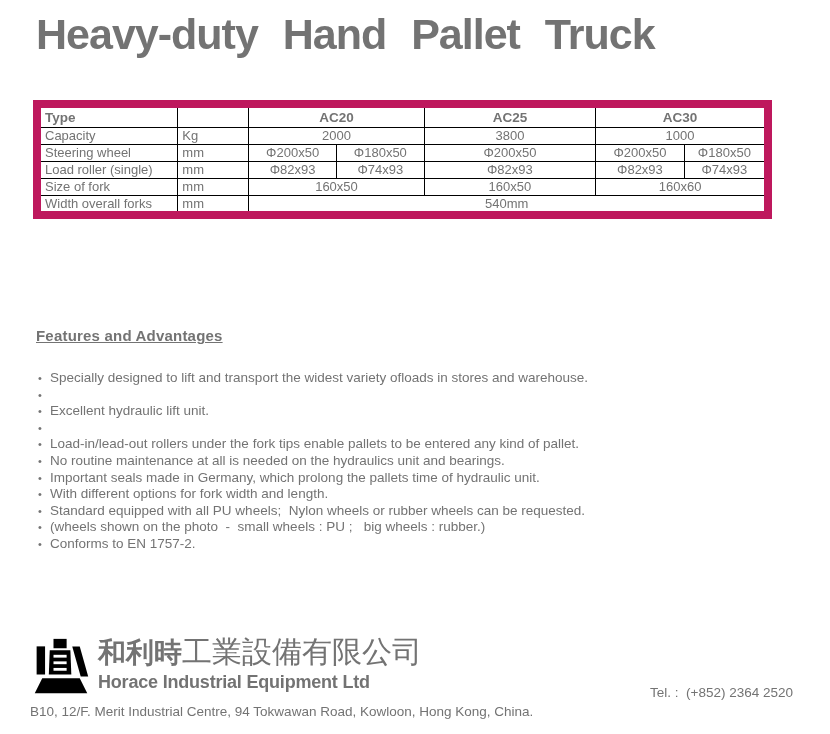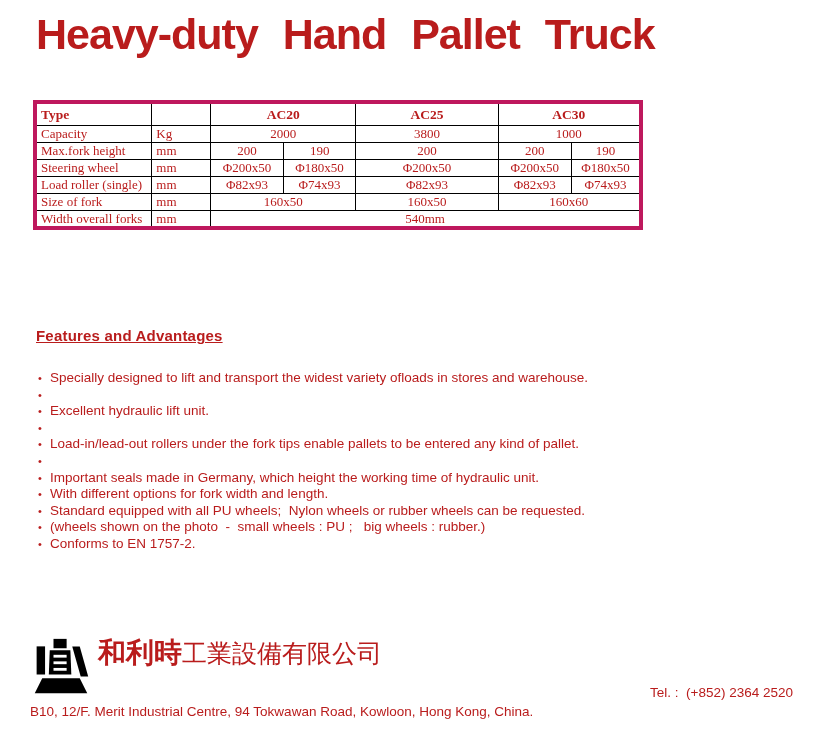--- a/index.html
+++ b/index.html
@@ -1,33 +1,33 @@
 <!DOCTYPE html>
 <html><head>
 <meta charset="utf-8">
 <style>
   * { margin:0; padding:0; box-sizing:border-box; }
   html,body { background:#ffffff; }
   .page {
     position:relative; width:830px; height:734px; background:#ffffff;
-    font-family:"Liberation Sans", sans-serif; color:#b91c1c; overflow:hidden;
+    font-family:"Liberation Sans", sans-serif; color:#737373; overflow:hidden;
   }
 
   
   .title {
     position:absolute; left:36px; top:10px;
     font-size:43px; font-weight:bold; letter-spacing:-1px; word-spacing:14px;
     white-space:nowrap;
   }
 
   
   .spec {
-    position:absolute; left:33px; top:100px; width:610px;
+    position:absolute; left:33px; top:100px; width:739px;
     border-collapse:collapse; table-layout:fixed;
-    font-size:13px; border:4px solid #be185d;font-family:Liberation Serif, serif;
+    font-size:13px; border:8px solid #be185d;
   }
   .spec th, .spec td {
     border:1px solid #000; padding:0 4px; height:17px; line-height:15px;
     overflow:hidden; white-space:pre; text-align:center; font-weight:normal;
   }
   .spec thead th { height:23px; font-weight:bold; font-size:13.5px; }
   .spec .lft { text-align:left; }
 
   
   .features { position:absolute; left:36px; top:327px; width:760px; }
@@ -38,21 +38,21 @@
   .features ul { list-style:none; }
   .features li { display:flex; font-size:13.5px; line-height:16.6px; white-space:pre-wrap; }
   .features li .dot { flex:0 0 14px; padding-left:2px; font-size:11px; line-height:16.6px; }
 
   
   .logo-block { position:absolute; left:31px; top:636px; display:flex; align-items:flex-start; }
   .logo-mark { width:60px; height:62px; margin-right:7px; }
   .names { padding-top:2px; }
   .cn-line { white-space:nowrap; line-height:30px; }
   .cn-bold { font-size:28px; font-weight:bold; }
-  .cn-rest { font-size:25px; font-weight:500; }
+  .cn-rest { font-size:30px; font-weight:500;font-family:Liberation Mono, monospace; }
   .en-name { font-size:18px; font-weight:bold; line-height:20px; letter-spacing:-0.2px; }
   .address { position:absolute; left:30px; top:704px; font-size:13.5px; }
   .contact {
     position:absolute; right:37px; top:648px;
     text-align:right; font-size:13.5px; line-height:18px; white-space:pre;
   }
 </style>
 </head>
 <body>
 
@@ -81,29 +81,20 @@
     </thead>
     <tbody>
       <tr>
         <td class="lft">Capacity</td>
         <td class="lft">Kg</td>
         <td colspan="2">2000</td>
         <td>3800</td>
         <td colspan="2">1000</td>
       </tr>
       <tr>
-        <td class="lft">Max.fork height</td>
-        <td class="lft">mm</td>
-        <td>200</td>
-        <td>190</td>
-        <td>200</td>
-        <td>200</td>
-        <td>190</td>
-      </tr>
-      <tr>
         <td class="lft">Steering wheel</td>
         <td class="lft">mm</td>
         <td>Φ200x50</td>
         <td>Φ180x50</td>
         <td>Φ200x50</td>
         <td>Φ200x50</td>
         <td>Φ180x50</td>
       </tr>
       <tr>
         <td class="lft">Load roller (single)</td>
@@ -130,42 +121,43 @@
   </table>
 
   <section class="features">
     <h2 class="features-heading">Features and Advantages</h2>
     <ul>
       <li><span class="dot">•</span><span>Specially designed to lift and transport the widest variety ofloads in stores and warehouse.</span></li>
       <li><span class="dot">•</span></li>
       <li><span class="dot">•</span><span>Excellent hydraulic lift unit.</span></li>
       <li><span class="dot">•</span></li>
       <li><span class="dot">•</span><span>Load-in/lead-out rollers under the fork tips enable pallets to be entered any kind of pallet.</span></li>
-      <li><span class="dot">•</span></li>
-      <li><span class="dot">•</span><span>Important seals made in Germany, which height the working time of hydraulic unit.</span></li>
+      <li><span class="dot">•</span><span>No routine maintenance at all is needed on the hydraulics unit and bearings.</span></li>
+      <li><span class="dot">•</span><span>Important seals made in Germany, which prolong the pallets time of hydraulic unit.</span></li>
       <li><span class="dot">•</span><span>With different options for fork width and length.</span></li>
       <li><span class="dot">•</span><span>Standard equipped with all PU wheels;  Nylon wheels or rubber wheels can be requested.</span></li>
       <li><span class="dot">•</span><span>(wheels shown on the photo  -  small wheels : PU ;   big wheels : rubber.)</span></li>
       <li><span class="dot">•</span><span>Conforms to EN 1757-2.</span></li>
     </ul>
   </section>
 
   <div class="logo-block">
     <svg class="logo-mark" viewBox="0 0 64 64" xmlns="http://www.w3.org/2000/svg">
       <rect x="6" y="10" width="9" height="30" fill="#000"></rect>
       <rect x="24" y="2" width="14" height="10" fill="#000"></rect>
       <polygon points="20,14 42,14 43,40 19,40" fill="#000"></polygon>
       <rect x="24" y="19" width="14" height="3" fill="#fff"></rect>
       <rect x="24" y="26" width="14" height="3" fill="#fff"></rect>
       <rect x="24" y="33" width="14" height="3" fill="#fff"></rect>
       <polygon points="44,10 52,10 61,42 53,42" fill="#000"></polygon>
       <polygon points="12,44 52,44 60,60 4,60" fill="#000"></polygon>
     </svg>
     <div class="names">
       <div class="cn-line"><span class="cn-bold">和利時</span><span class="cn-rest">工業設備有限公司</span></div>
+      <div class="en-name">Horace Industrial Equipment Ltd</div>
     </div>
   </div>
 
   <div class="address">B10, 12/F. Merit Industrial Centre, 94 Tokwawan Road, Kowloon, Hong Kong, China.</div>
 
   <div class="contact">
     <div>Tel. :  (+852) 2364 2520</div>
     
     
     

